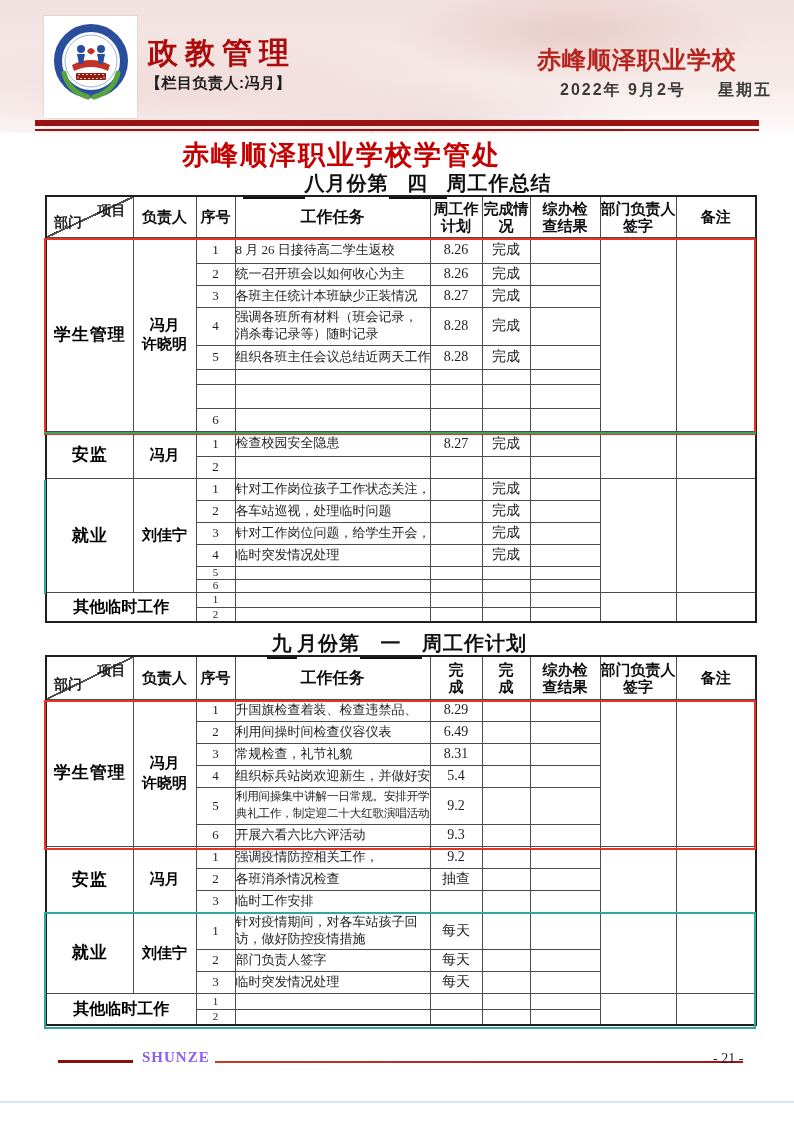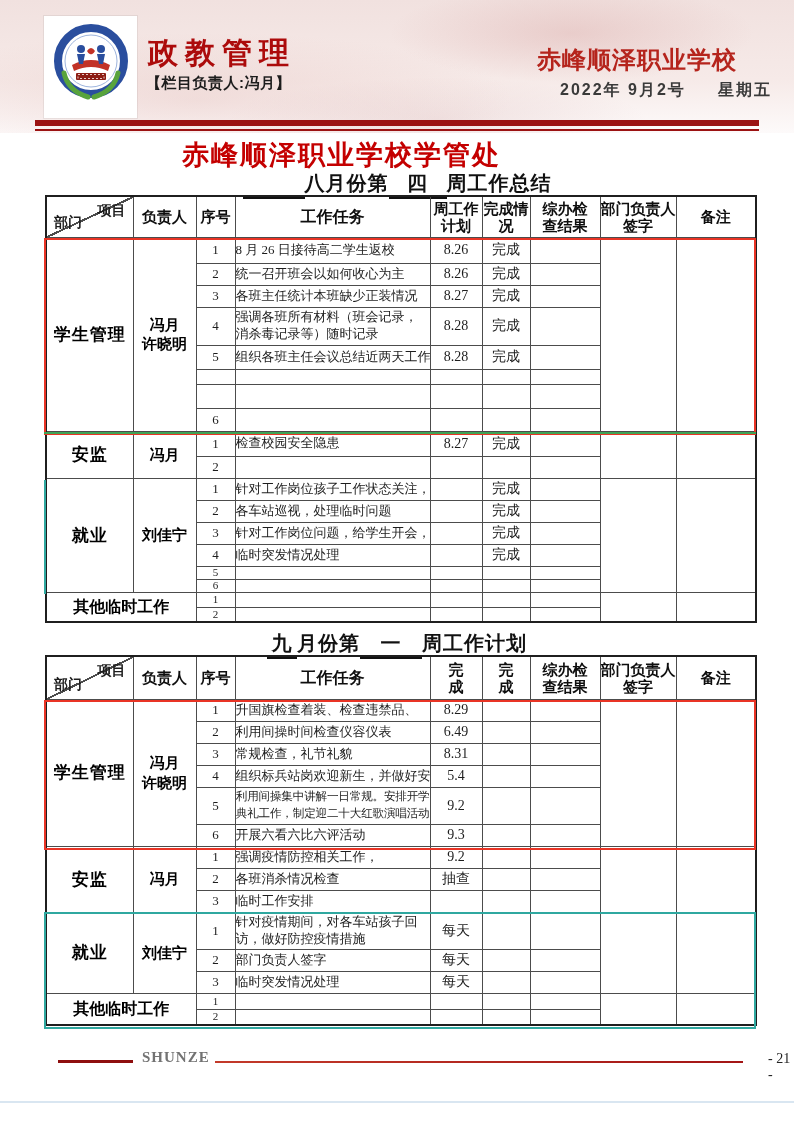--- a/index.html
+++ b/index.html
@@ -92,23 +92,23 @@
   td.datec, td.stat{font-size:14px; text-align:center;}
   .short td{font-size:11px; line-height:1;}
   
   .ov{position:absolute; pointer-events:none;}
   .red-box{border:2px solid #e93425;}
   .teal-box{border:2px solid #2fa8a0;}
   .green-line{background:#3fa457; height:2px;}
   .teal-vline{background:#2fa8a0; width:2px;}
   
   .foot-line-short{position:absolute; left:58px; top:1060px; width:75px; height:3px; background:#8e0e0e;}
-  .foot-brand{position:absolute; left:142px; top:1049px; font-family:"Liberation Serif",serif; font-weight:bold; font-size:15px; color:#737373; letter-spacing:1px;}
+  .foot-brand{position:absolute; left:142px; top:1049px; font-family:"Liberation Serif",serif; font-weight:bold; font-size:15px; color:#8b5cf6; letter-spacing:1px;}
   .foot-line-long{position:absolute; left:215px; top:1061px; width:528px; height:2px; background:linear-gradient(90deg,#c33a2a,#a31515);}
-  .foot-page{position:absolute; left:768px; top:1051px; font-size:14px; color:#222; font-family:"Liberation Serif",serif;}
+  .foot-page{position:absolute; left:713px; top:1051px; font-size:14px; color:#222; font-family:"Liberation Serif",serif;}
   .bottom-edge{position:absolute; left:0; top:1101px; width:794px; height:2px; background:#cfe0ee; opacity:.8;}
 </style>
 </head>
 <body>
 
 <div class="page">
 
   <div class="masthead-band">
     <div class="logo-card">
       <span>

